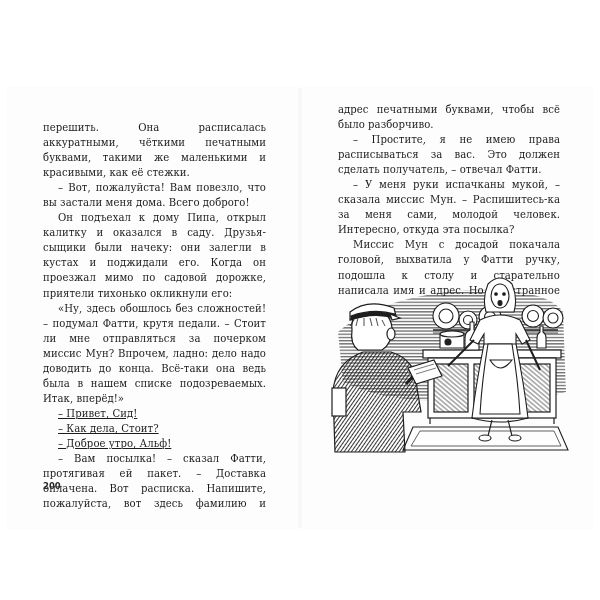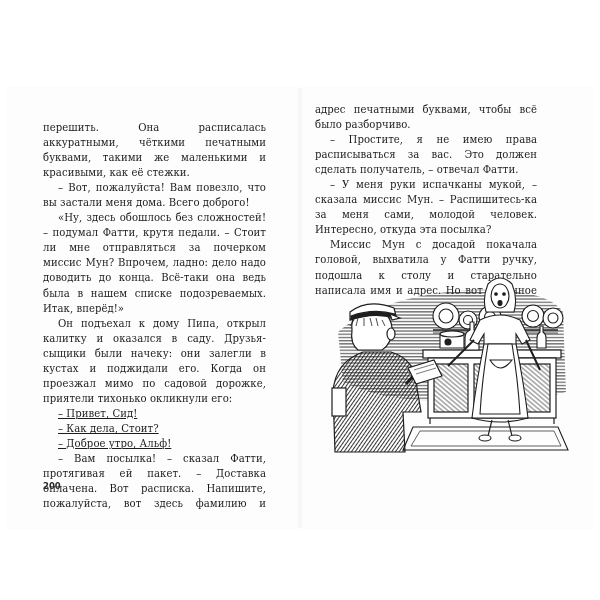--- a/index.html
+++ b/index.html
@@ -38,21 +38,21 @@
     .column {
       position: absolute;
       font-size: 10.1px;
       line-height: 15.05px;
       text-align: justify;
       hyphens: manual;
       font-weight: 500;
       letter-spacing: 0.05px;
     }
     .column.left { left: 43px; top: 120px; width: 223px; }
-    .column.right { left: 315px; top: 102px; width: 222px; }
+    .column.right { left: 338px; top: 102px; width: 222px; }
     .column p {
       margin: 0;
       text-indent: 15px;
       text-align-last: left;
     }
     .column p.noindent { text-indent: 0; }
     .column p.dialog { text-indent: 15px; text-decoration: underline; }
     .column p.last-justify { text-align-last: justify; }
     .page-number {
       position: absolute;
@@ -72,22 +72,22 @@
 <body>
 
 <div class="spread">
   <div class="page-shadow left"></div>
   <div class="page-shadow right"></div>
   <div class="gutter"></div>
 
   <div class="column left">
     <p class="noindent">перешить. Она расписалась аккуратными, чёт­кими печатными буквами, такими же малень­кими и красивыми, как её стежки.</p>
     <p>– Вот, пожалуйста! Вам повезло, что вы за­стали меня дома. Всего доброго!</p>
+    <p>Он подъехал к дому Пипа, открыл калитку и оказался в саду. Друзья-сыщики были начеку: они залегли в кустах и поджидали его. Когда он проезжал мимо по садовой дорожке, приятели тихонько окликнули его:</p>
     <p>«Ну, здесь обошлось без сложностей! – по­думал Фатти, крутя педали. – Стоит ли мне от­правляться за почерком миссис Мун? Впрочем, ладно: дело надо доводить до конца. Всё-таки она ведь была в нашем списке подозреваемых. Итак, вперёд!»</p>
-    <p>Он подъехал к дому Пипа, открыл калитку и оказался в саду. Друзья-сыщики были начеку: они залегли в кустах и поджидали его. Когда он проезжал мимо по садовой дорожке, приятели тихонько окликнули его:</p>
     <p class="dialog">– Привет, Сид!</p>
     <p class="dialog">– Как дела, Стоит?</p>
     <p class="dialog">– Доброе утро, Альф!</p>
     <p class="last-justify">– Вам посылка! – сказал Фатти, протягивая ей пакет. – Доставка оплачена. Вот расписка. Напишите, пожалуйста, вот здесь фамилию и</p>
   </div>
 
   <div class="page-number">200</div>
 
   <div class="column right">
     <p class="noindent">адрес печатными буквами, чтобы всё было раз­борчиво.</p>

